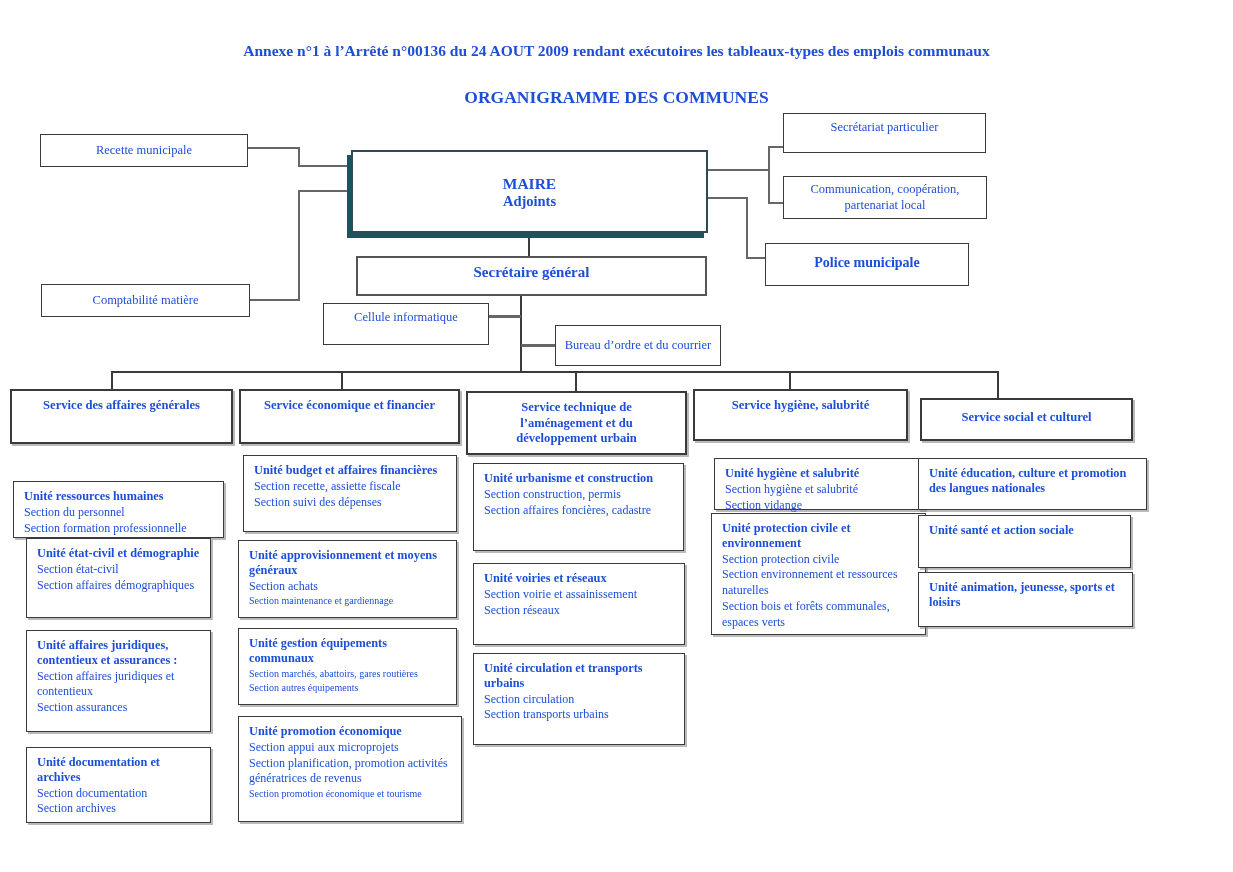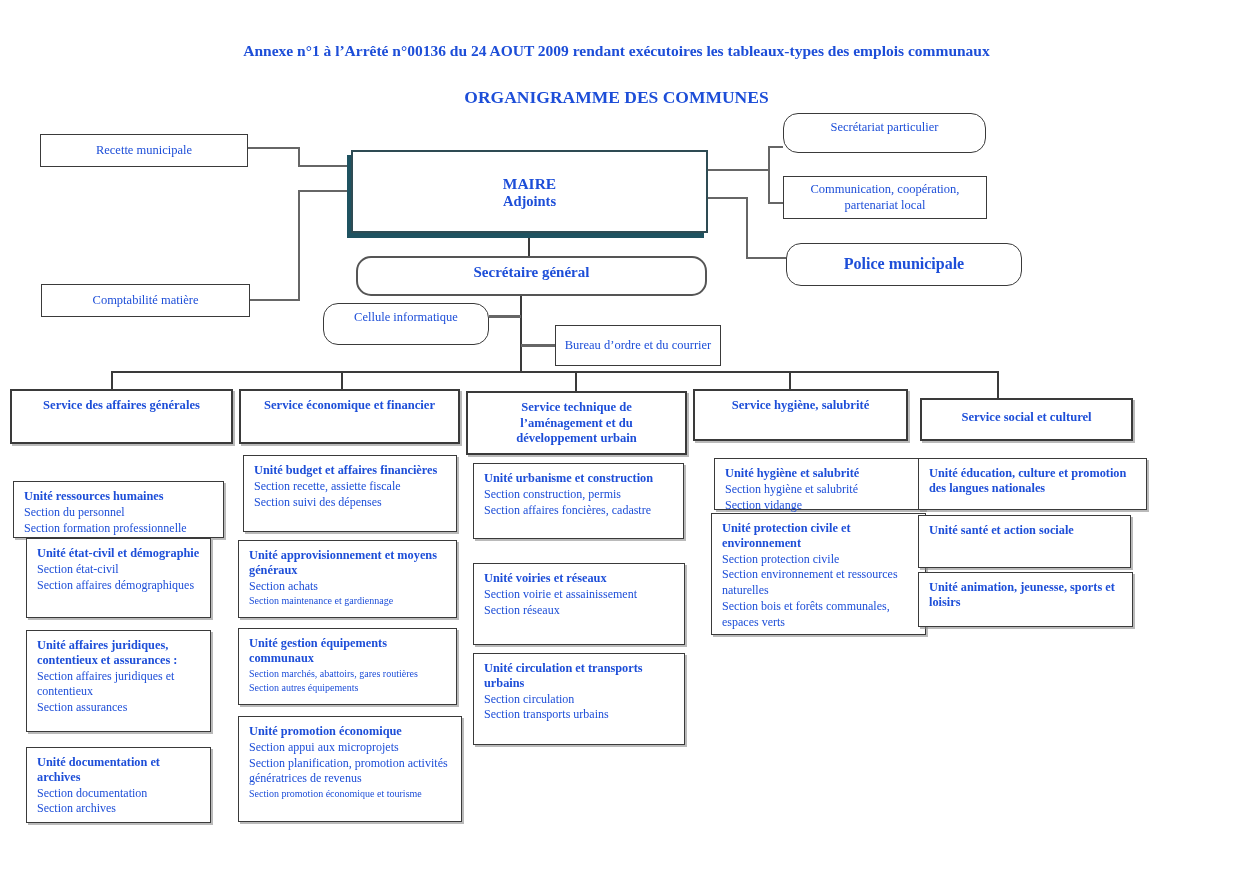--- a/index.html
+++ b/index.html
@@ -3,21 +3,21 @@
 <meta charset="utf-8">
 <style>
   html,body{margin:0;padding:0;background:#fff;}
   #page{position:relative;width:1233px;height:872px;background:#ffffff;overflow:hidden;
         font-family:"Liberation Serif",serif;color:#1d4ed8;}
   .hd{position:absolute;left:0;width:1233px;text-align:center;font-weight:bold;}
   .box{position:absolute;box-sizing:border-box;background:#fff;border:2px solid #3a3a3a;}
   .thin{border-width:1.5px;}
   .shadow{box-shadow:2px 2px 0 rgba(130,130,130,.55);}
   .ctr{display:flex;align-items:center;justify-content:center;text-align:center;}
-  .topline{text-align:center;padding-top:6px;border-radius:15px;}
+  .topline{text-align:center;padding-top:6px;}
   .lbl{font-size:12.5px;line-height:1.25;}
   .b{font-weight:bold;}
   .svc{font-size:12.6px;font-weight:bold;text-align:center;padding:7px 6px 0 6px;line-height:1.25;}
   .unit{padding:7px 8px 0 10px;}
   .ut{font-weight:bold;font-size:12.3px;line-height:1.2;margin-bottom:1px;}
   .sec{font-size:12px;line-height:1.32;}
   .sec.sm{font-size:10px;line-height:1.4;}
   .ln{position:absolute;background:#666;}
   .ln.dk{background:#3a3a3a;}
   #maire{border:2px solid #2e4b53;box-shadow:-4px 5px 0 #1e5260;}
@@ -69,21 +69,21 @@
   </div>
 
   <div class="box thin topline lbl" style="left:783px;top:113px;width:203px;height:40px;">
     <span>Secrétariat particulier</span>
   </div>
 
   <div class="box thin ctr lbl" style="left:783px;top:176px;width:204px;height:43px;padding:0 18px;">
     <span>Communication, coopération, partenariat local</span>
   </div>
 
-  <div class="box thin topline lbl b" style="left:786px;top:243px;width:236px;height:43px;padding-top:10px;font-size:16px;">
+  <div class="box thin topline lbl b" style="left:765px;top:243px;width:204px;height:43px;padding-top:10px;font-size:14px;">
     <span>Police municipale</span>
   </div>
 
   <div class="box topline" id="secgen" style="left:356px;top:256px;width:351px;height:40px;font-size:15px;font-weight:bold;">
     <span>Secrétaire général</span>
   </div>
 
   <div class="box thin topline lbl" style="left:323px;top:303px;width:166px;height:42px;">
     <span>Cellule informatique</span>
   </div>
@@ -144,21 +144,21 @@
     <div class="sec sm">Section marchés, abattoirs, gares routières</div>
     <div class="sec sm">Section autres équipements</div>
   </div>
   <div class="box thin unit shadow" style="left:238px;top:716px;width:224px;height:106px;">
     <div class="ut">Unité promotion économique</div>
     <div class="sec">Section appui aux microprojets</div>
     <div class="sec">Section planification, promotion activités génératrices de revenus</div>
     <div class="sec sm">Section promotion économique et tourisme</div>
   </div>
 
-  <div class="box thin unit shadow" style="left:473px;top:463px;width:211px;height:76px;">
+  <div class="box thin unit shadow" style="left:473px;top:463px;width:211px;height:88px;">
     <div class="ut">Unité urbanisme et construction</div>
     <div class="sec">Section construction, permis</div>
     <div class="sec">Section affaires foncières, cadastre</div>
   </div>
   <div class="box thin unit shadow" style="left:473px;top:563px;width:212px;height:82px;">
     <div class="ut">Unité voiries et réseaux</div>
     <div class="sec">Section voirie et assainissement</div>
     <div class="sec">Section réseaux</div>
   </div>
   <div class="box thin unit shadow" style="left:473px;top:653px;width:212px;height:92px;">

